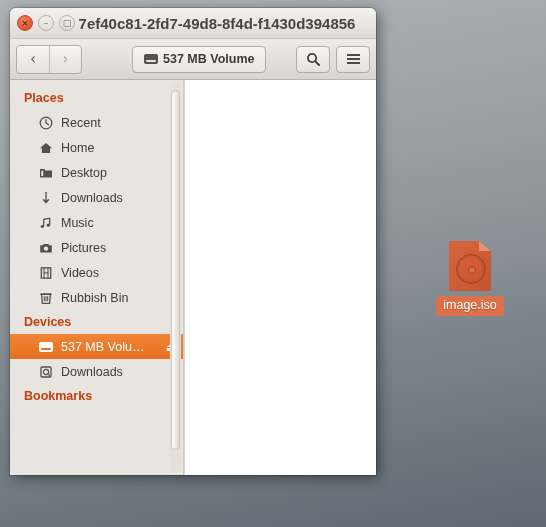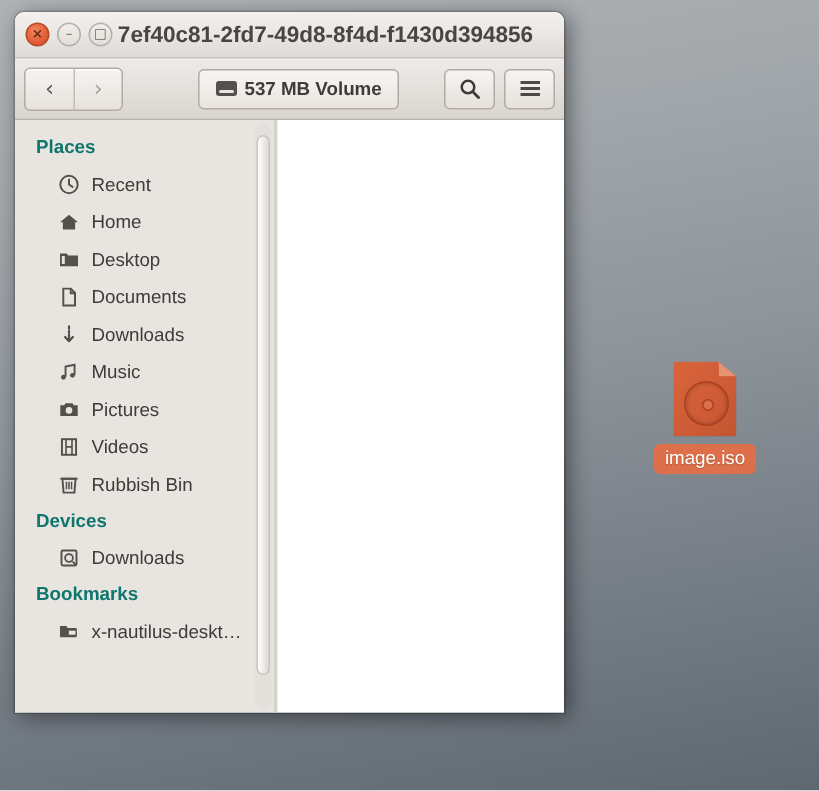--- a/index.html
+++ b/index.html
@@ -254,21 +254,21 @@
     background: #e8e5e1;
     border-right: 1px solid #cfcac5;
     position: relative;
     overflow: hidden;
     padding-top: 6px;
     box-sizing: border-box;
   }
   .sb-header {
     font-size: 12.5px;
     font-weight: bold;
-    color: #0f766e;
+    color: #c2410c;
     padding: 5px 0 5px 14px;
   }
   .sb-item {
     display: flex;
     align-items: center;
     height: 25px;
     padding-left: 28px;
     padding-right: 6px;
     font-size: 12.5px;
     color: #3f3b37;
@@ -438,29 +438,20 @@
         <div class="sb-item">
           <span class="sb-ico">
             <svg width="14" height="14" viewBox="0 0 14 14">
                 <path d="M1 3h4.4l1.1 1.4H13V11.5H1z" fill="#55504b"></path>
                 <rect x="2.2" y="4.7" width="2" height="5.3" fill="#e8e5e1"></rect>
               </svg>
           </span>
           <span class="sb-label">Desktop</span>
         </div>
 
-        <div class="sb-item">
-          <span class="sb-ico">
-            <svg width="14" height="14" viewBox="0 0 14 14">
-                <path d="M3.2 1.4h5L11 4.3v8.3H3.2z" fill="none" stroke="#55504b" stroke-width="1.3"></path>
-                <path d="M8.1 1.6v2.9H10.9" fill="none" stroke="#55504b" stroke-width="1.2"></path>
-              </svg>
-          </span>
-          <span class="sb-label">Documents</span>
-        </div>
 
         <div class="sb-item">
           <span class="sb-ico">
             <svg width="14" height="14" viewBox="0 0 14 14">
                 <path d="M7 1.6v1.6M7 4.6v1.4" stroke="#55504b" stroke-width="1.5" stroke-linecap="round"></path>
                 <path d="M7 7.2v3.3M4.4 8.7L7 11.4l2.6-2.7" fill="none" stroke="#55504b" stroke-width="1.5" stroke-linecap="round" stroke-linejoin="round"></path>
               </svg>
           </span>
           <span class="sb-label">Downloads</span>
         </div>
@@ -503,43 +494,41 @@
                 <path d="M2.6 3.2h8.8L10.6 12.4H3.4z" fill="none" stroke="#55504b" stroke-width="1.3"></path>
                 <path d="M1.8 3.2h10.4" stroke="#55504b" stroke-width="1.4" stroke-linecap="round"></path>
                 <path d="M5.3 5.2v5M7 5.2v5M8.7 5.2v5" stroke="#55504b" stroke-width="1"></path>
               </svg>
           </span>
           <span class="sb-label">Rubbish Bin</span>
         </div>
 
         <div class="sb-header">Devices</div>
 
+        <div class="sb-item selected">
+          <span class="sb-ico">
+            <span class="mini-drive"></span>
+          </span>
+          <span class="sb-label">537 MB Volu…</span>
+          <span class="eject">⏏</span>
+        </div>
 
         <div class="sb-item">
           <span class="sb-ico">
             <svg width="14" height="14" viewBox="0 0 14 14">
                 <rect x="2" y="2" width="10" height="10" rx="1" fill="none" stroke="#55504b" stroke-width="1.3"></rect>
                 <circle cx="7" cy="7" r="2.6" fill="none" stroke="#55504b" stroke-width="1.2"></circle>
                 <path d="M9.4 9.4l2 2" stroke="#55504b" stroke-width="1.3"></path>
               </svg>
           </span>
           <span class="sb-label">Downloads</span>
         </div>
 
         <div class="sb-header">Bookmarks</div>
 
-        <div class="sb-item">
-          <span class="sb-ico">
-            <svg width="14" height="14" viewBox="0 0 14 14">
-                <path d="M1 3.4h4.2l1 1.3H12v6.1H1z" fill="#55504b"></path>
-                <rect x="6.4" y="6" width="5.4" height="3.6" fill="#e8e5e1" stroke="#55504b" stroke-width="0.9"></rect>
-              </svg>
-          </span>
-          <span class="sb-label">x-nautilus-deskt…</span>
-        </div>
 
         <div id="sb-scroll">
           <div id="sb-thumb"></div>
         </div>
       </div>
 
       <div id="content"></div>
     </div>
   </div>
 </div>

